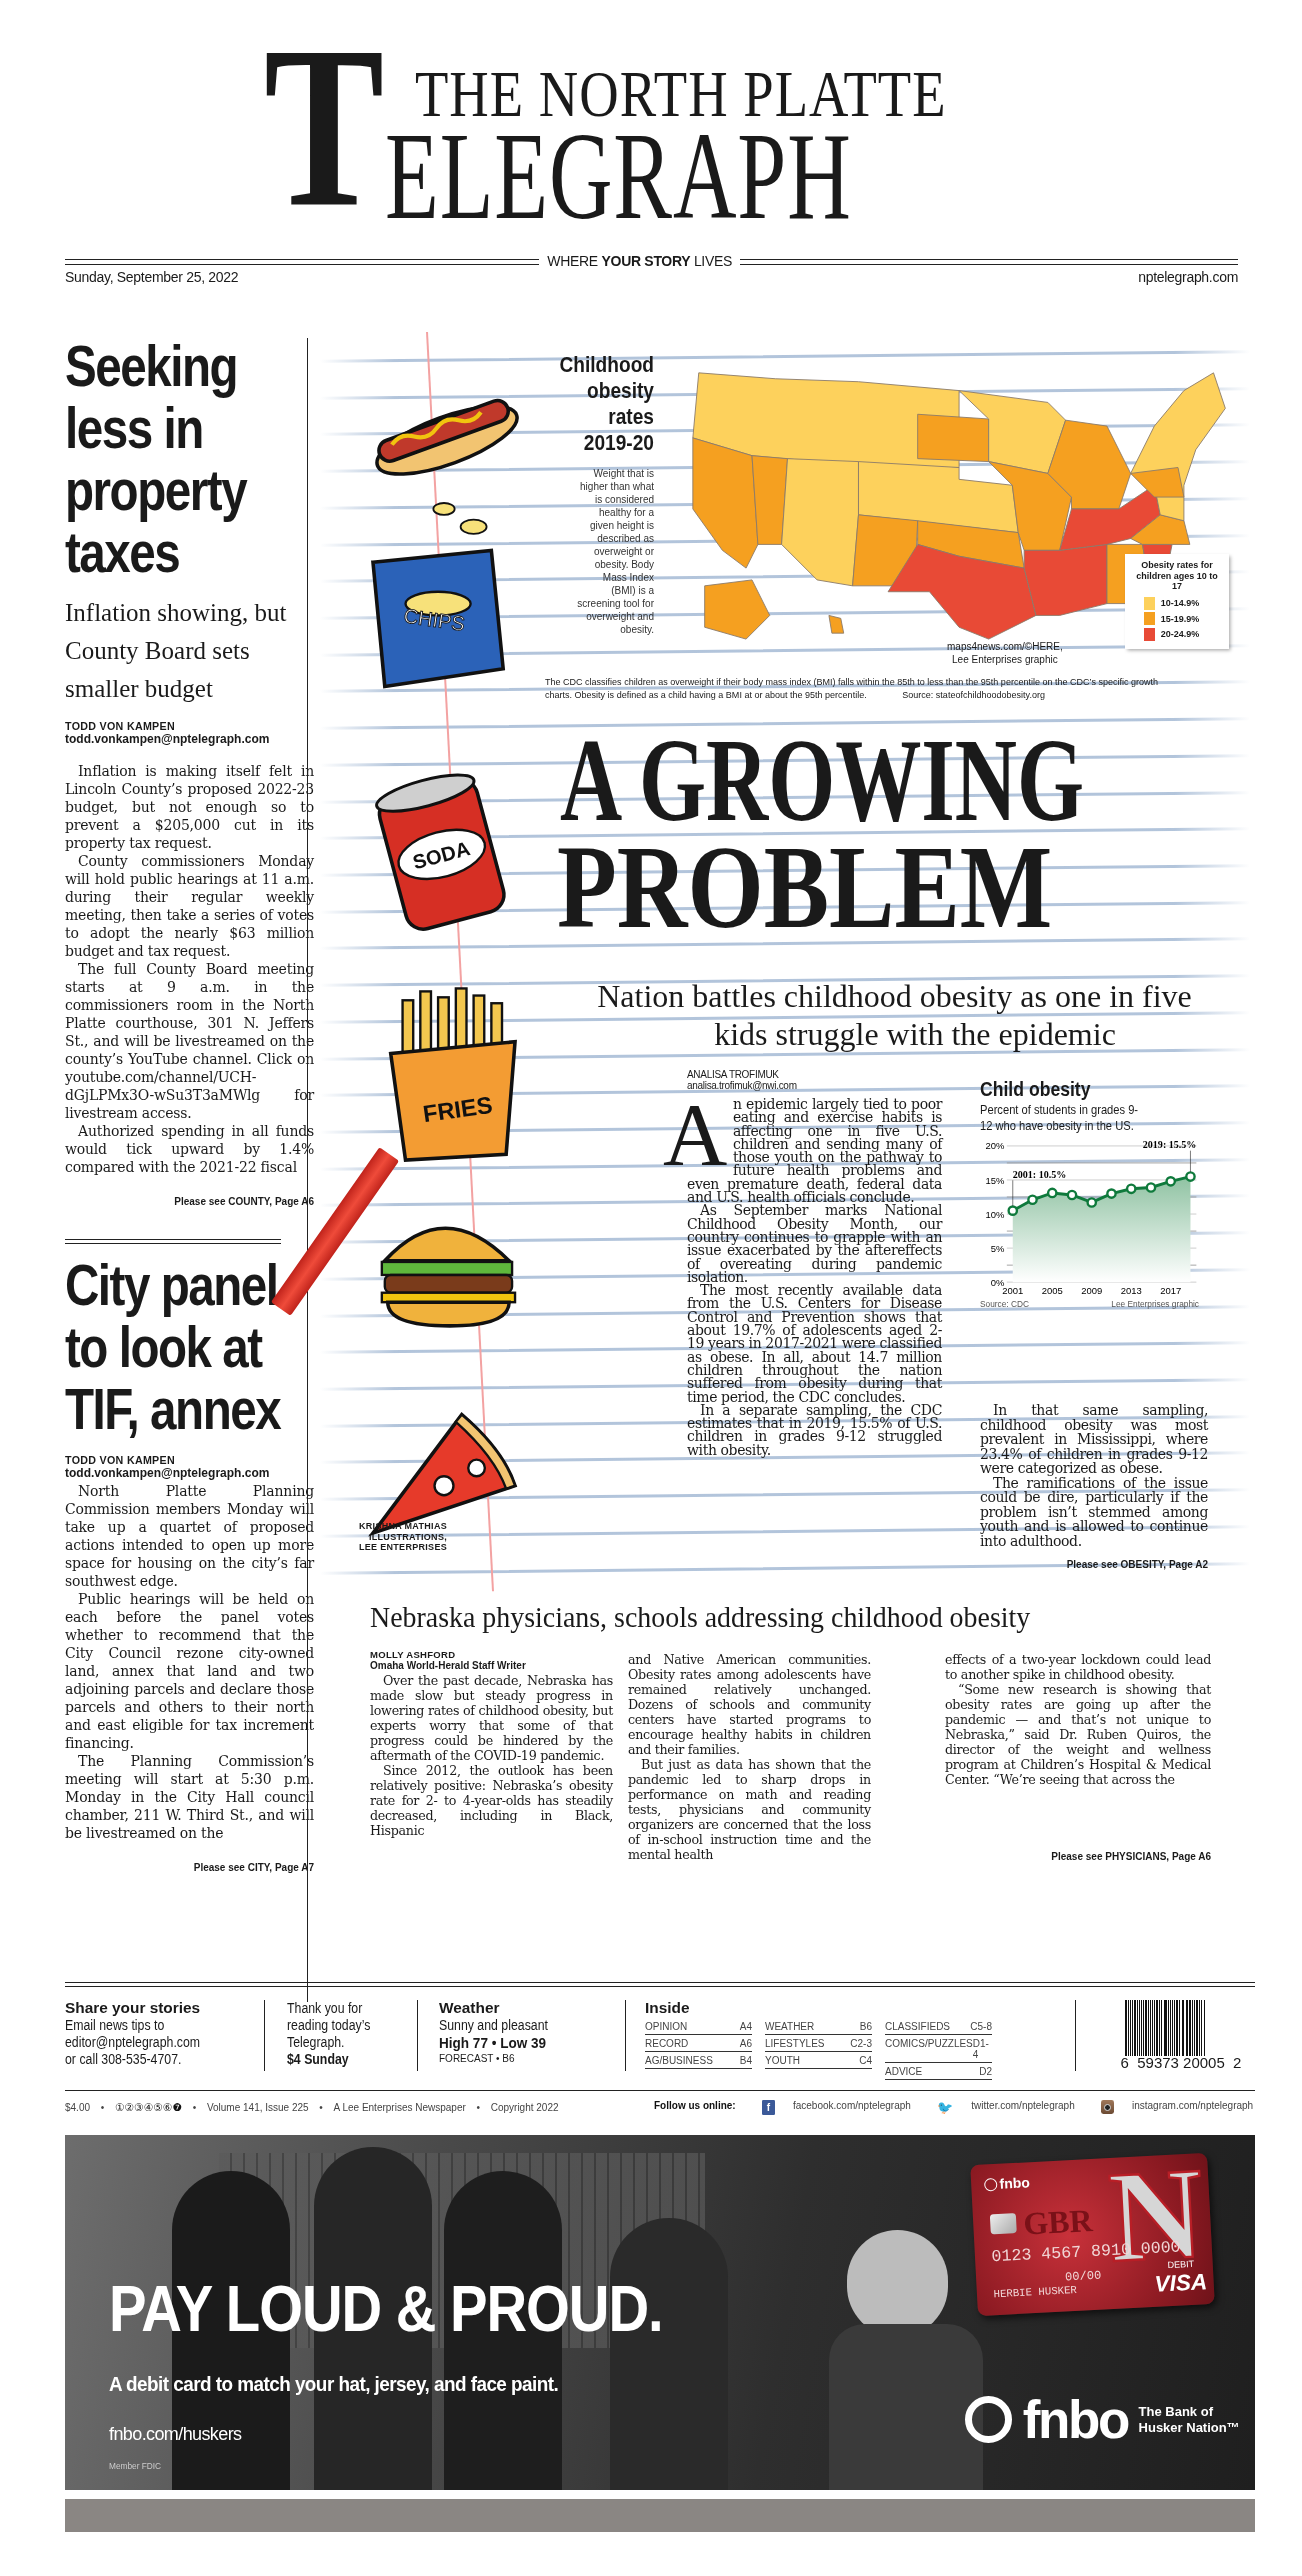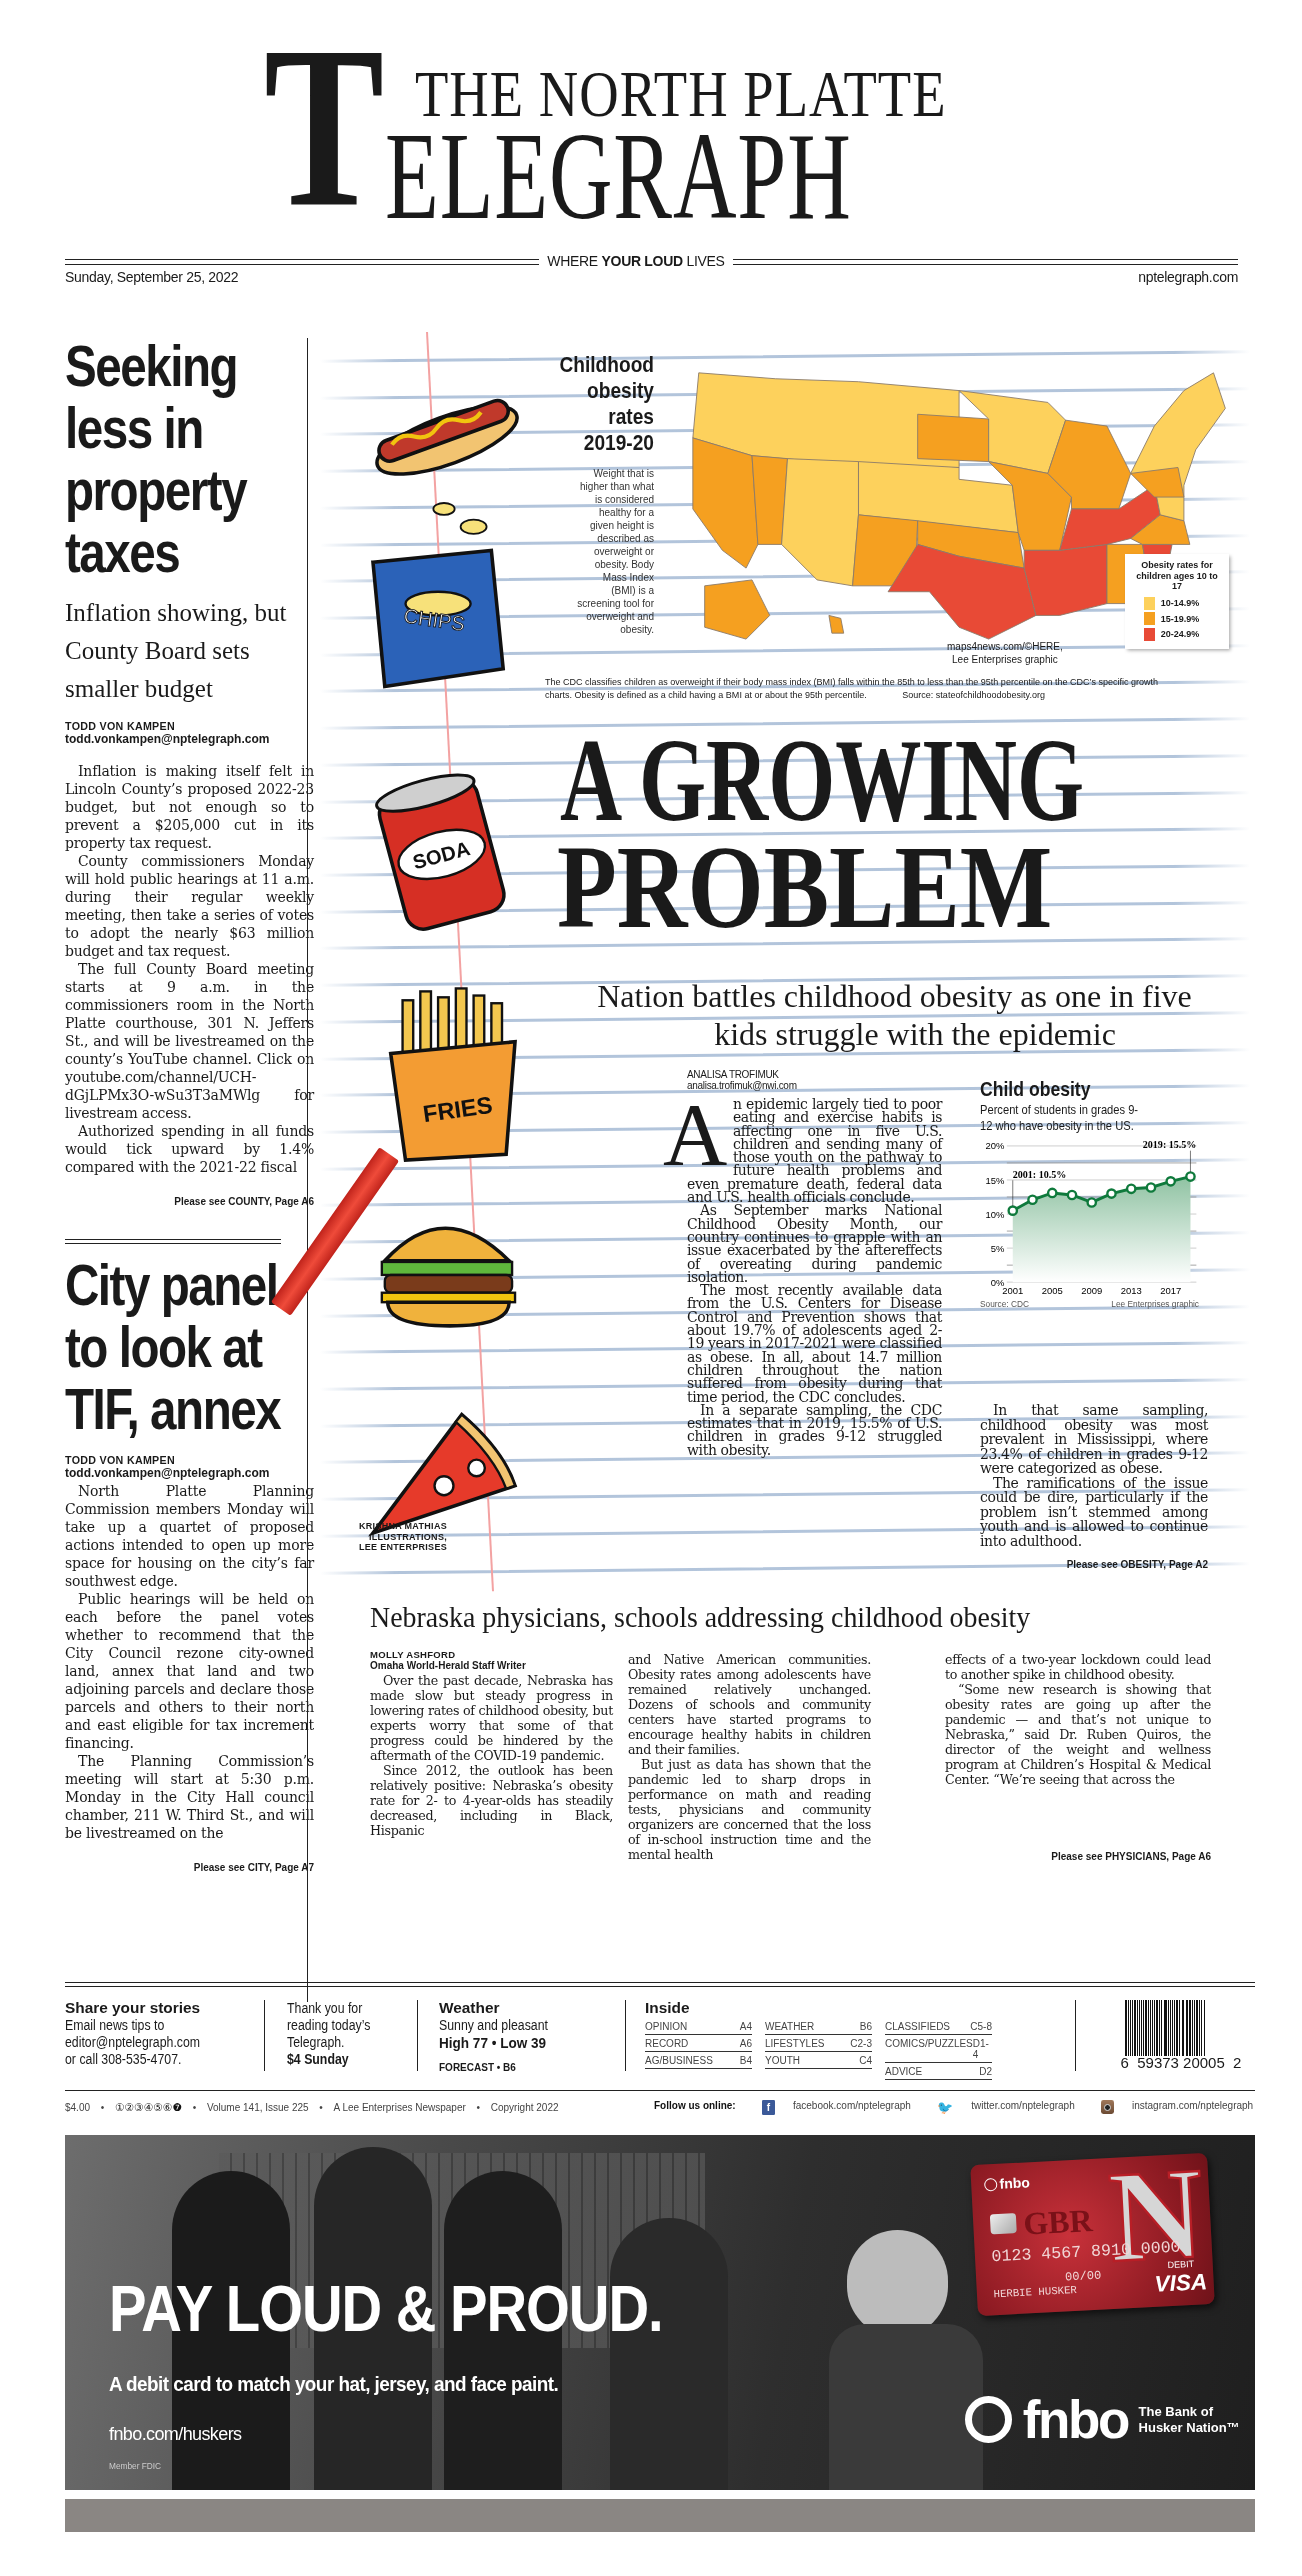--- a/index.html
+++ b/index.html
@@ -41,21 +41,21 @@
 
 #ad{left:65px;top:2135px;width:1190px;height:355px;background:linear-gradient(100deg,#6d6d6d 0%,#4a4a4a 30%,#2e2e2e 60%,#1f1f1f 100%);overflow:hidden}
 </style>
 </head>
 <body>
 
 <div class="abs" id="mast-T">T</div>
 <div class="abs" id="mast-top">THE NORTH PLATTE</div>
 <div class="abs" id="mast-bottom">ELEGRAPH</div>
 <div class="abs mast-line"></div>
-<div class="abs cond" id="tagline"><span>WHERE </span><b>YOUR LOUD</b><span> LIVES</span></div>
+<div class="abs cond" id="tagline"><span>WHERE </span><b>YOUR STORY</b><span> LIVES</span></div>
 <div class="abs cond" id="dateline">Sunday, September 25, 2022</div>
 <div class="abs cond" id="site">nptelegraph.com</div>
 
 <div class="abs" style="left:65px;top:335px;width:249px">
   <div class="lead-hed">
     <div>Seeking</div>
     <div>less in</div>
     <div>property</div>
     <div>taxes</div>
   </div>
@@ -352,21 +352,21 @@
   <div class="foot-t">Thank you for</div>
   <div class="foot-t">reading today’s</div>
   <div class="foot-t">Telegraph.</div>
   <div class="foot-t" style="font-weight:700">$4 Sunday</div>
 </div>
 <div class="abs colrule" style="left:417px;top:2000px;width:0.6px;height:71px"></div>
 <div class="abs" style="left:439px;top:1999px;width:178px">
   <div class="foot-h">Weather</div>
   <div class="foot-t">Sunny and pleasant</div>
   <div class="foot-t" style="font-weight:700;font-size:15.4px">High 77 • Low 39</div>
-  <div class="sans" style="font-weight:700;font-size:10px;margin-top:11px">FORECAST • B6</div>
+  <div class="sans" style="font-weight:400;font-size:10px;margin-top:2px">FORECAST • B6</div>
 </div>
 <div class="abs colrule" style="left:625px;top:2000px;width:0.6px;height:71px"></div>
 <div class="abs" style="left:645px;top:1999px;width:358px">
   <div class="foot-h">Inside</div>
   <div id="inside-grid" style="display:flex;gap:13px;margin-top:1.2px">
       <div style="width: 107px; text-align: right;">
         <div class="inside-row">
           <span>OPINION</span>
           <span>A4</span>
         </div>

